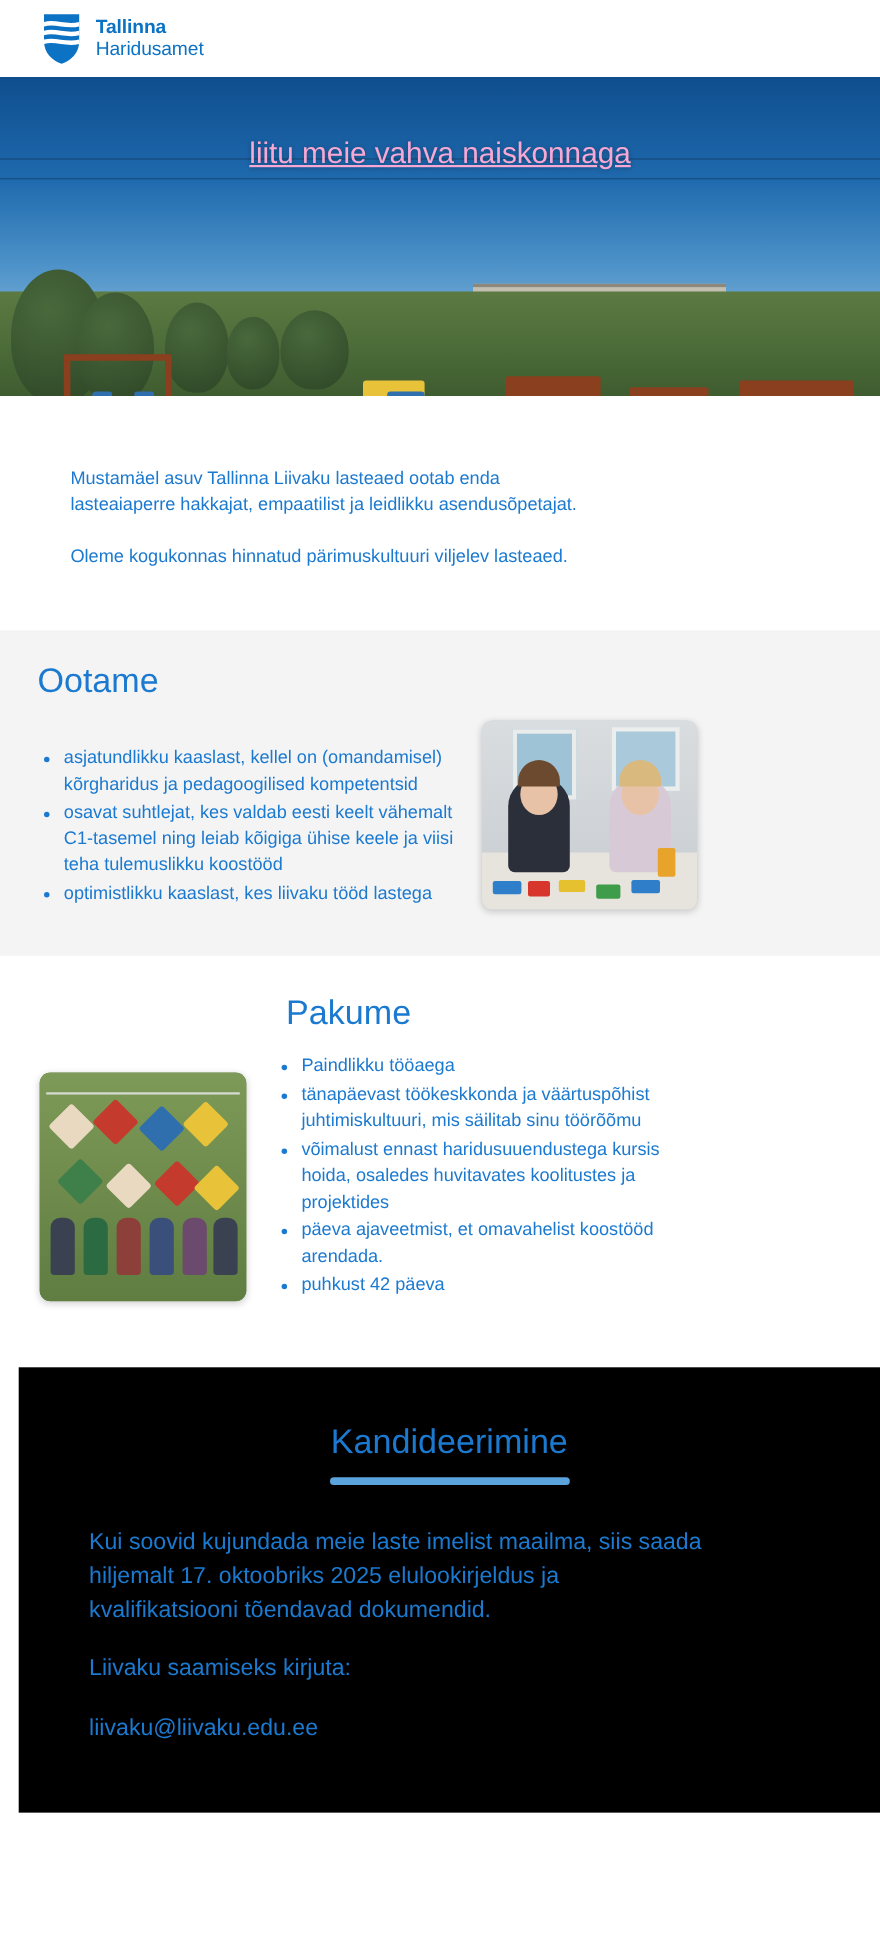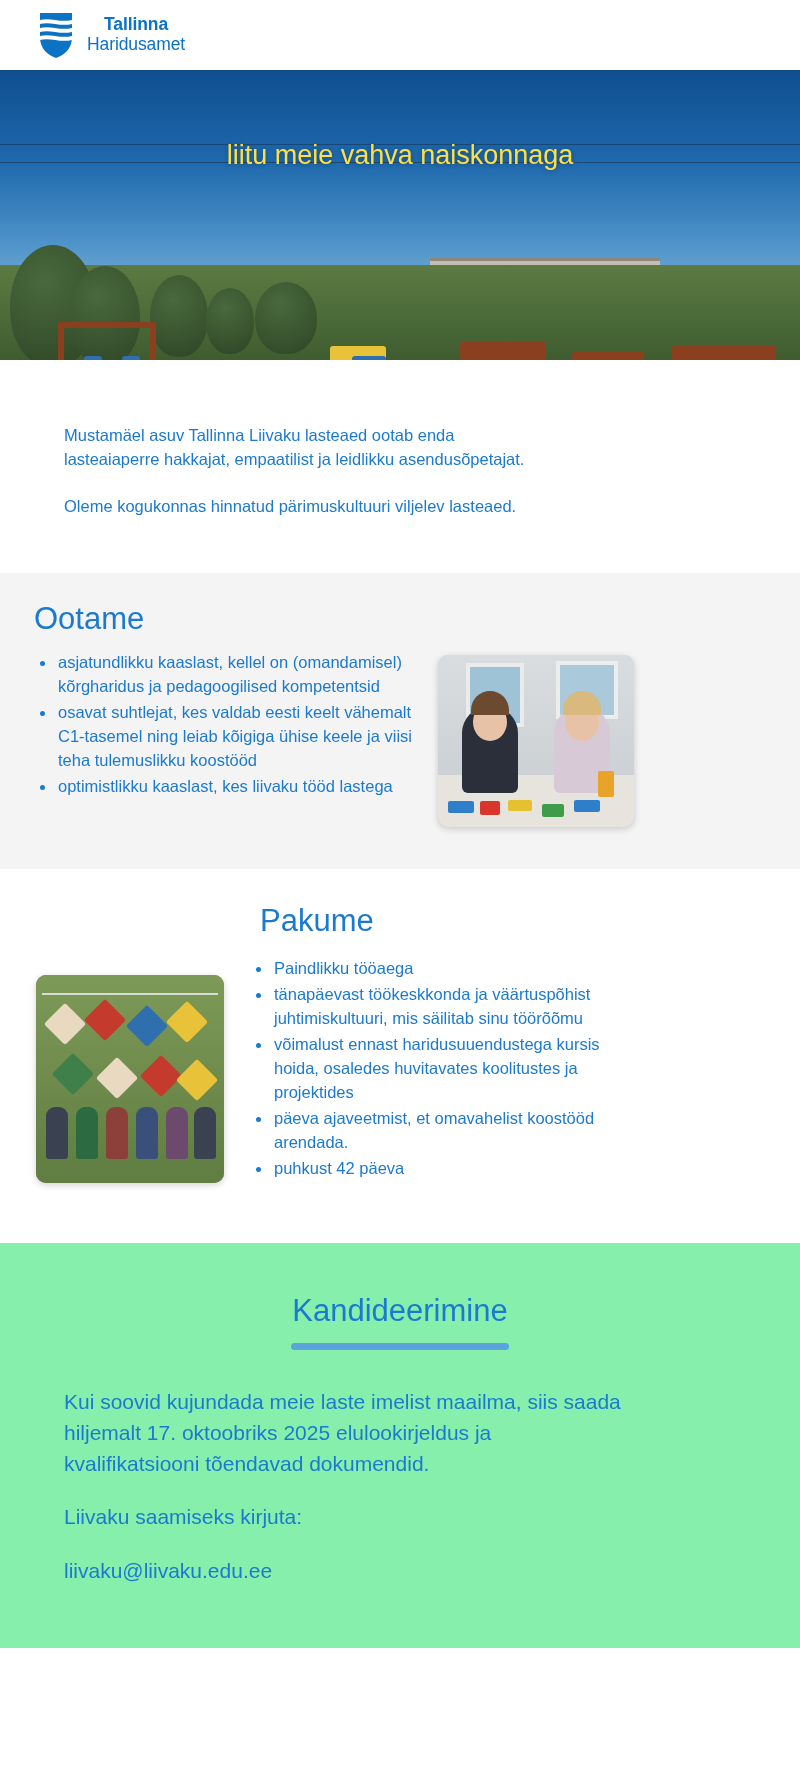--- a/index.html
+++ b/index.html
@@ -15,21 +15,20 @@
     -webkit-font-smoothing: antialiased;
   }
 
   
   .site-header {
     height: 70px;
     background: #ffffff;
     display: flex;
     align-items: center;
     padding-left: 38px;
-    text-align: center;
   }
   .logo-lockup { display: flex; align-items: center; gap: 13px; }
   .logo-shield { width: 36px; height: 48px; display: block; flex: none; }
   .logo-words {
     line-height: 1.12;
     font-size: 17.5px;
     font-weight: 700;
     color: #0b72c4;
     letter-spacing: -0.1px;
   }
@@ -86,25 +85,26 @@
   }
   .hero-title {
     color: #ffffff;
     font-size: 52px;
     font-weight: 400;
     letter-spacing: .2px;
     margin: 0 0 38px 0;
     text-shadow: 0 1px 5px rgba(0,0,0,.22);
   }
   .hero-sub {
-    color: #fde047;
+    color: #f9a8d4;
     font-size: 27px;
     font-weight: 400;
-    margin: 16px;
+    margin: 0;
     text-shadow: 0 1px 5px rgba(0,0,0,.30);
+    text-decoration: underline;
   }
 
   
   .intro {
     background: #fff;
     padding: 63px 0 55px 0;
   }
   .intro p {
     margin: 0 0 22px 0;
     font-size: 16.5px;
@@ -117,21 +117,21 @@
 
   
   .band-gray { background: #f4f4f4; padding: 28px 0 42px 0; }
   .sec-h2 {
     font-size: 31px;
     font-weight: 400;
     color: #1b7ad0;
     margin: 0 0 14px 0;
     padding-left: 34px;
   }
-  .cols { display: flex; align-items: flex-start; }
+  .cols { display: flex; align-items: flex-end; }
   .col-text { padding-left: 34px; }
   ul.blist {
     list-style: none;
     margin: 0;
     padding: 0;
     font-size: 16.5px;
     line-height: 1.45;
     color: #1b7ad0;
   }
   ul.blist li {
@@ -195,21 +195,21 @@
   .pg-kid { position:absolute; bottom: 24px; width: 22px; height: 52px; border-radius: 9px 9px 3px 3px; }
   .kite { position:absolute; width: 30px; height: 30px; transform: rotate(45deg); border-radius: 3px; }
 
   
   .band-white { background: #ffffff; padding: 34px 0 60px 0; }
   .pakume .col-img { padding-left: 36px; padding-top: 18px; }
   .pakume .col-text { padding-left: 26px; width: 420px; }
   .pakume .sec-h2 { padding-left: 260px; margin-bottom: 18px; }
 
   
-  .kand { background: #86efac; padding: 50px 0 40px 0; text-align: center; }
+  .kand { background: #000000; padding: 50px 0 40px 0; text-align: center; margin-left: 17px; }
   .kand h2 {
     font-size: 31px; font-weight: 400; color: #1b7ad0; margin: 0 0 14px 0;
   }
   .kand-rule {
     width: 218px; height: 7px; border-radius: 4px;
     background: #5ba3dd; margin: 0 auto 36px auto;
   }
   .kand-body { text-align: left; padding: 0 64px; }
   .kand-body p {
     margin: 0 0 22px 0;

